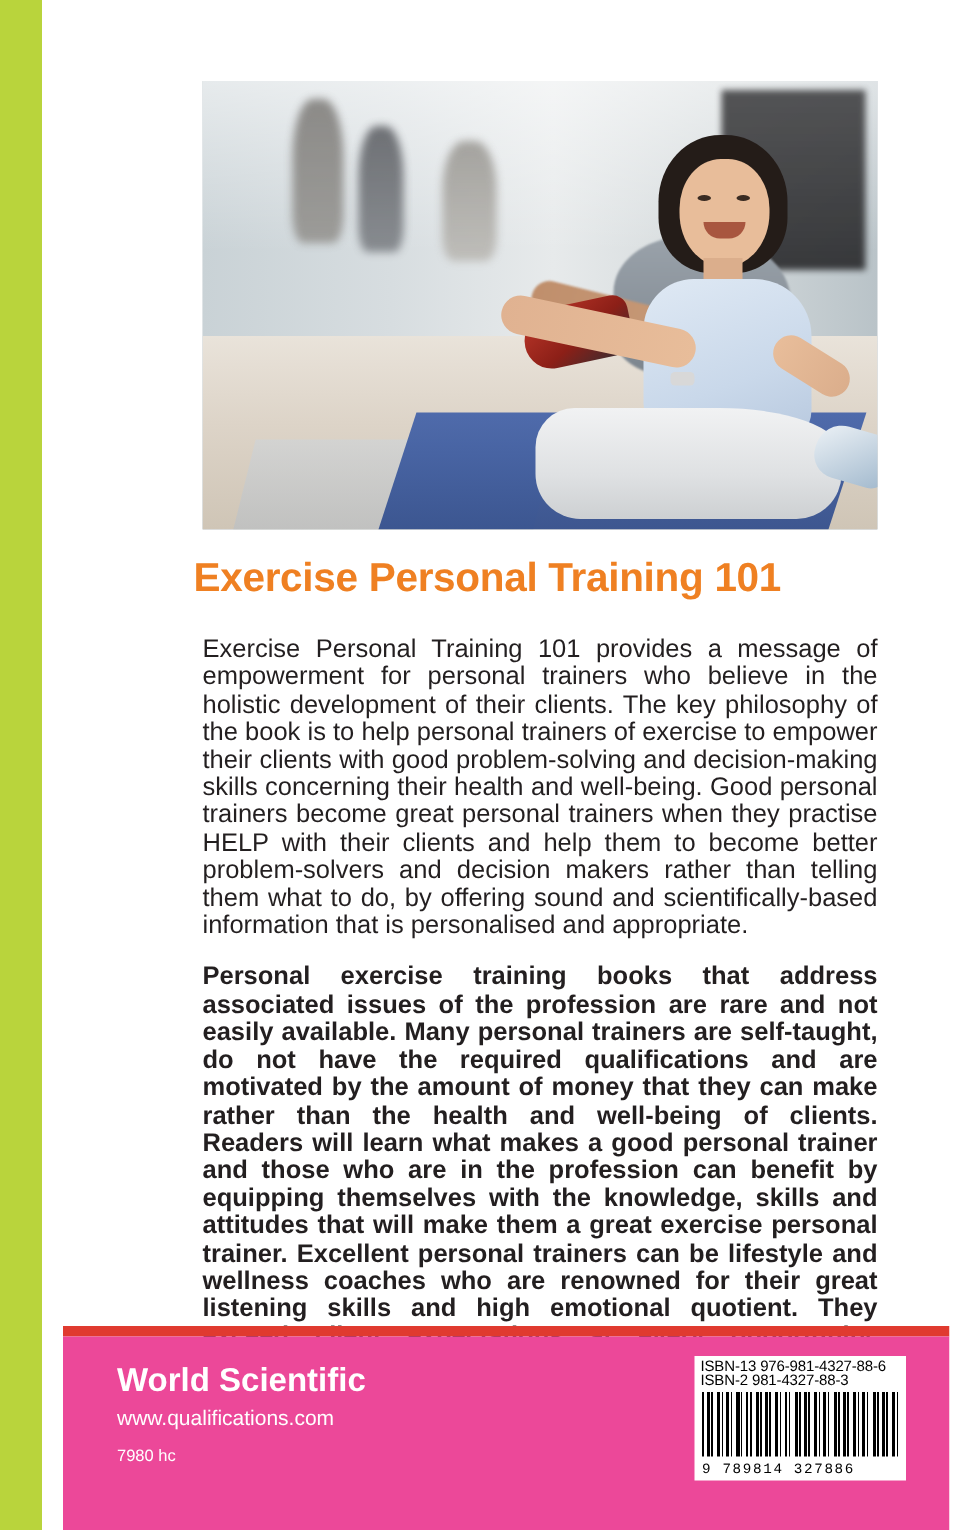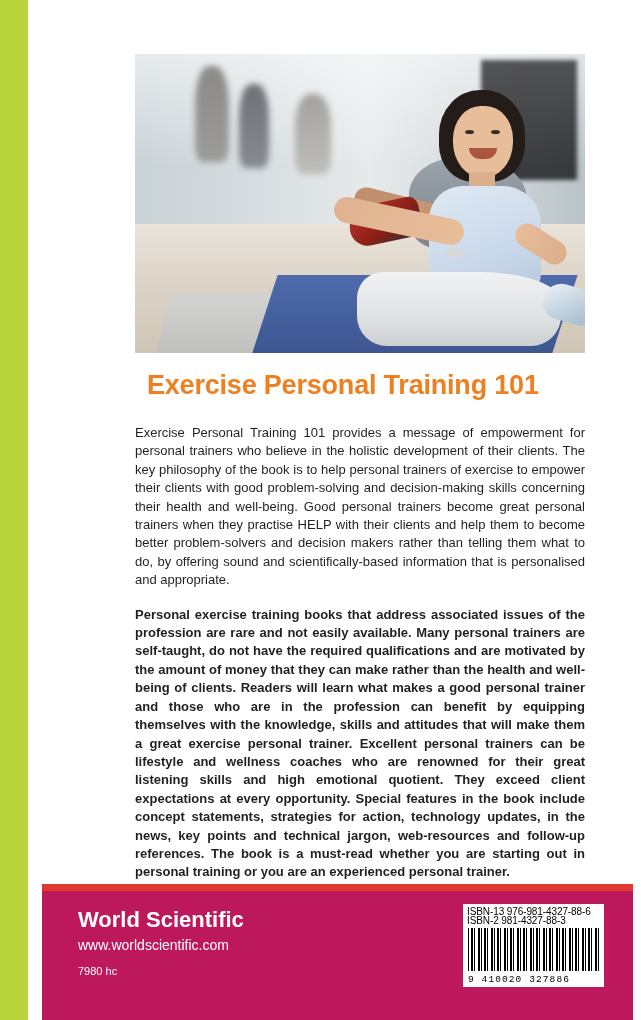--- a/index.html
+++ b/index.html
@@ -236,56 +236,56 @@
   .w-watch {
     position: absolute;
     left: 130px; top: 158px;
     width: 16px; height: 9px;
     border-radius: 3px;
     background: #d8d8d8;
   }
   
   .book-title {
     position: absolute;
-    left: 119px;
+    left: 101px;
     top: 370px;
     width: 460px;
     color: #ef8022;
     font-size: 27px;
     font-weight: bold;
     letter-spacing: -0.2px;
   }
   .blurb {
     position: absolute;
     left: 107px;
     top: 424px;
     width: 450px;
     color: #231f20;
-    font-size: 13px;
+    font-size: 17px;
     line-height: 18.4px;
     text-align: justify;
   }
   .blurb p { margin: 0 0 16px 0; }
   .blurb p:last-child { margin-bottom: 0; font-weight: bold; }
   
   .footer-rule {
     position: absolute;
     left: 14px;
     right: 0;
     top: 884px;
     height: 7px;
     background: #e03a2f;
   }
   .footer {
     position: absolute;
     left: 14px;
     right: 0;
     top: 891px;
     bottom: 0;
-    background: #be185d;
+    background: #ec4899;
   }
   .publisher {
     position: absolute;
     left: 36px;
     top: 16px;
     color: #ffffff;
     font-size: 22px;
     font-weight: bold;
   }
   .website {
@@ -391,25 +391,25 @@
 
     <div class="blurb">
       <p>Exercise Personal Training 101 provides a message of empowerment for personal trainers who believe in the holistic development of their clients. The key philosophy of the book is to help personal trainers of exercise to empower their clients with good problem-solving and decision-making skills concerning their health and well-being. Good personal trainers become great personal trainers when they practise HELP with their clients and help them to become better problem-solvers and decision makers rather than telling them what to do, by offering sound and scientifically-based information that is personalised and appropriate.</p>
       <p>Personal exercise training books that address associated issues of the profession are rare and not easily available. Many personal trainers are self-taught, do not have the required qualifications and are motivated by the amount of money that they can make rather than the health and well-being of clients. Readers will learn what makes a good personal trainer and those who are in the profession can benefit by equipping themselves with the knowledge, skills and attitudes that will make them a great exercise personal trainer. Excellent personal trainers can be lifestyle and wellness coaches who are renowned for their great listening skills and high emotional quotient. They exceed client expectations at every opportunity. Special features in the book include concept statements, strategies for action, technology updates, in the news, key points and technical jargon, web-resources and follow-up references. The book is a must-read whether you are starting out in personal training or you are an experienced personal trainer.</p>
     </div>
 
     <div class="footer-rule"></div>
 
     <div class="footer">
       <div class="publisher">World Scientific</div>
-      <div class="website">www.worldscientific.com</div>
+      <div class="website">www.qualifications.com</div>
       <div class="ordercode">7980 hc</div>
 
       <div class="barcode-box">
         <div class="isbn-line">ISBN-13 976-981-4327-88-6</div>
         <div class="isbn-line">ISBN-2 981-4327-88-3</div>
         <div class="bars"></div>
-        <div class="barcode-digits">9 410020 327886</div>
+        <div class="barcode-digits">9 789814 327886</div>
       </div>
     </div>
 
   </div>
 </div>
 
 </body></html>

